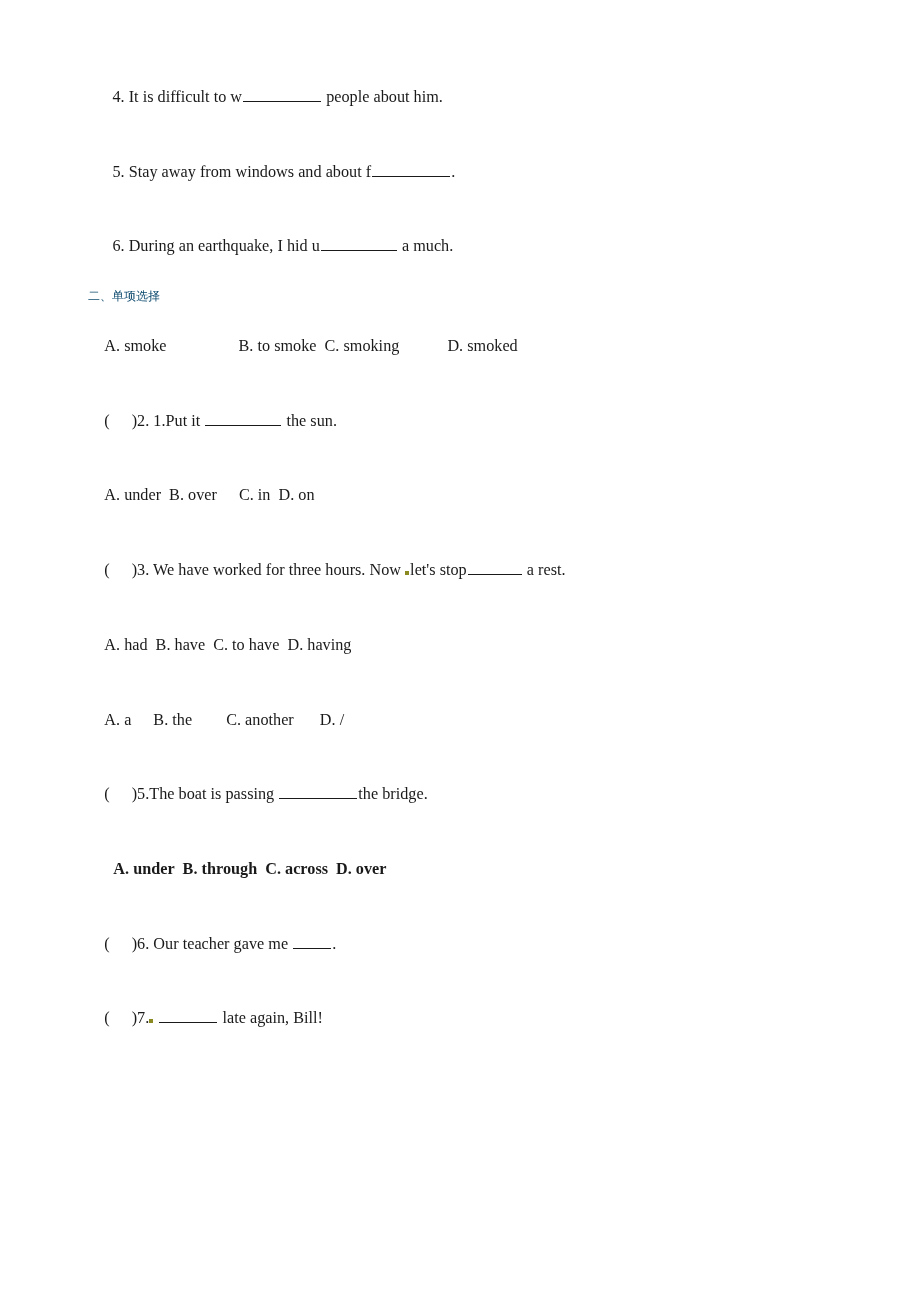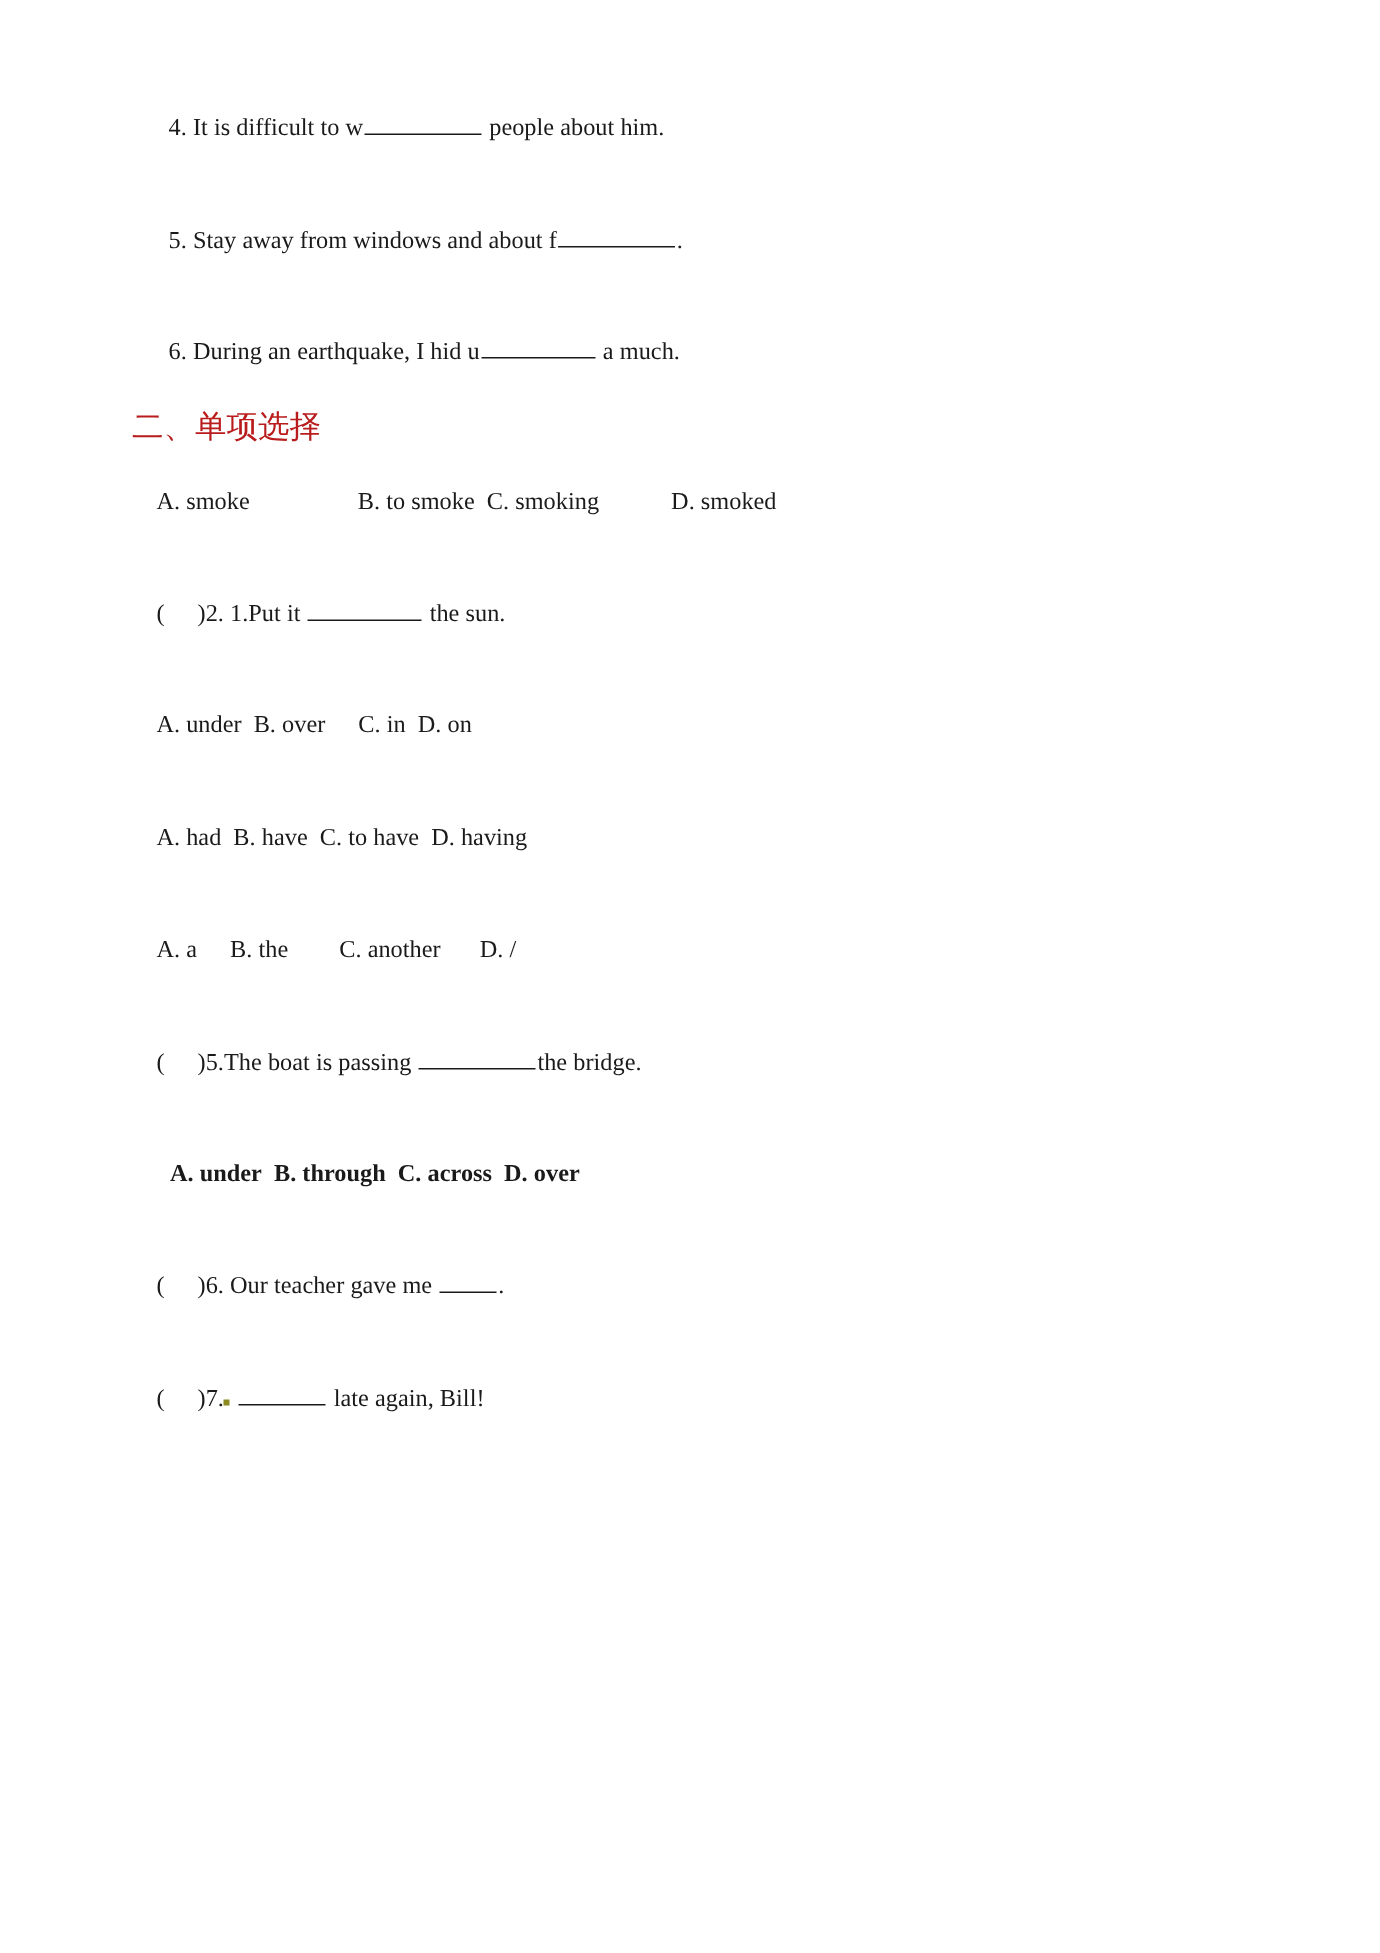--- a/index.html
+++ b/index.html
@@ -13,32 +13,32 @@
     overflow: hidden;
     font-family: "Liberation Serif", "DejaVu Serif", serif;
     color: #1a1a1a;
     -webkit-font-smoothing: antialiased;
   }
   .page {
     position: relative;
     width: 920px;
     height: 987px;
     box-sizing: border-box;
-    padding: 48px 40px 0 88px;
+    padding: 60px 40px 0 88px;
   }
   .line {
     font-size: 16.2px;
     line-height: 24.9px;
     white-space: pre-wrap;
     letter-spacing: 0.02px;
   }
   .sec-head {
     font-family: "DejaVu Sans", "Liberation Sans", sans-serif;
-    font-size: 21px;
-    color: #b91c1c;
+    font-size: 12px;
+    color: #0c4a6e;
     line-height: 24.9px;
   }
   .ind-3 { padding-left: 9px; font-weight: bold; }
   .ul {
     display: inline-block;
     border-bottom: 1.2px solid #1a1a1a;
     vertical-align: baseline;
     height: 0.92em;
     margin: 0 1px;
   }
@@ -80,20 +80,23 @@
   </div>
 
   <div class="line">
     <span>(</span><span class="paren-gap"></span><span>)2. 1.Put it </span><span class="ul" style="width:76px"></span><span> the sun.</span>
   </div>
   <div class="line">
     <span>A. under</span><span class="gap-s"></span><span>B. over</span><span class="gap-m"></span><span>C. in</span><span class="gap-s"></span><span>D. on</span>
   </div>
 
   <div class="line">
+    <span>(</span><span class="paren-gap"></span><span>)3. We have worked for three hours. Now </span><span class="dot-artifact"></span><span>let's stop</span><span class="ul" style="width:54px"></span><span> a rest.</span>
+  </div>
+  <div class="line">
     <span>A. had</span><span class="gap-s"></span><span>B. have</span><span class="gap-s"></span><span>C. to have</span><span class="gap-s"></span><span>D. having</span>
   </div>
 
   <div class="line">
     <span>A. a</span><span class="gap-m"></span><span>B. the</span><span style="display:inline-block;width:34px"></span><span>C. another</span><span style="display:inline-block;width:26px"></span><span>D. /</span>
   </div>
 
   <div class="line">
     <span>(</span><span class="paren-gap"></span><span>)5.The boat is passing </span><span class="ul" style="width:78px"></span><span>the bridge.</span>
   </div>

